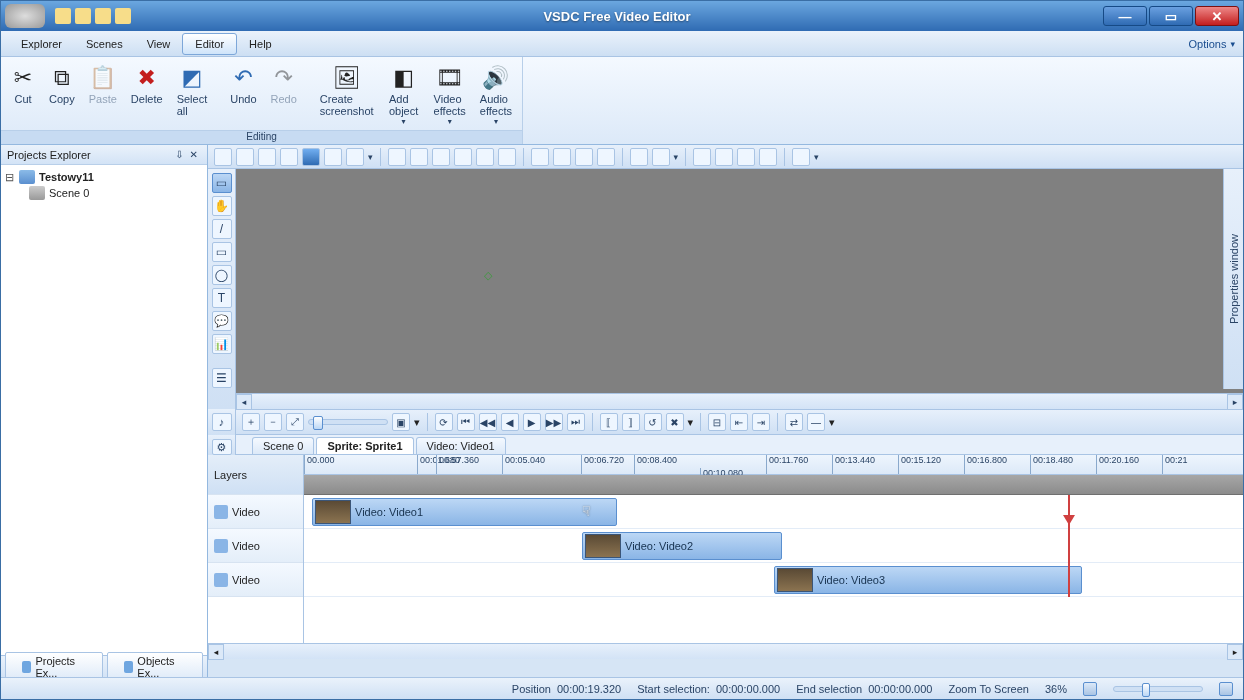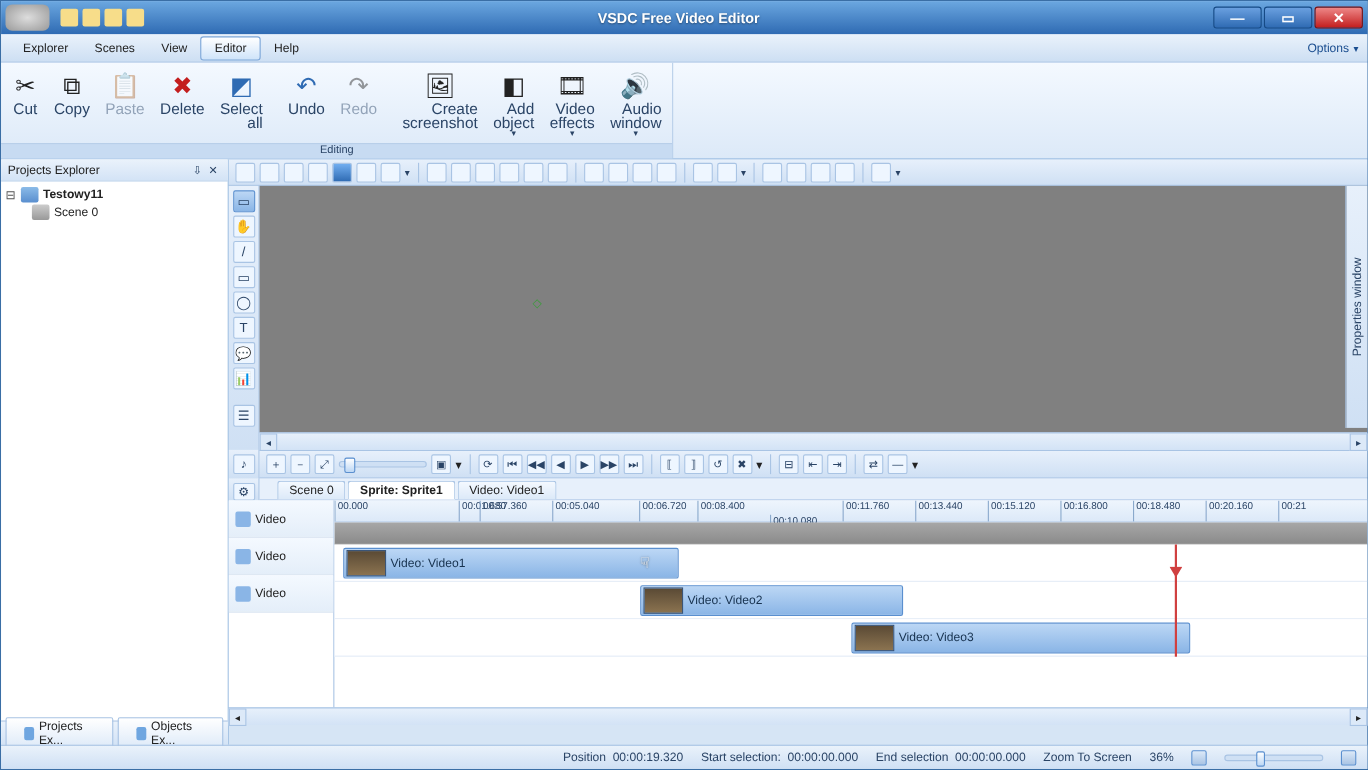--- a/index.html
+++ b/index.html
@@ -25,21 +25,21 @@
 .menubar .options .caret{ color:#1a4d8f; font-size:9px;}
 
 
 .ribbon { height: 88px; background: linear-gradient(#f4f9ff,#dce9f8); display:flex; border-bottom:1px solid #94b8df;}
 .ribbon-group{ display:flex; flex-direction:column; border-right:1px solid #b8cfe9; position:relative;}
 .ribbon-row{ display:flex; align-items:flex-start; padding:4px 4px 0 4px; gap:2px; flex:1;}
 .rbtn { display:flex; flex-direction:column; align-items:center; justify-content:flex-start; min-width:44px; padding:4px 6px; border-radius:3px; cursor:pointer;}
 .rbtn.small{min-width:36px;}
 .rbtn.wide{min-width:62px;}
 .rbtn .ico { font-size:22px; height:26px; display:flex; align-items:center; justify-content:center; }
-.rbtn .lbl { font-size:14px; text-align:right; line-height:12px; color:#2a4466; margin-top:2px;}
+.rbtn .lbl { font-size:11px; text-align:left; line-height:12px; color:#2a4466; margin-top:2px;}
 .rbtn.disabled{ opacity:.45;}
 .ribbon-title{ height:16px; font-size:10px; text-align:center; background:#c7dbf2; color:#2a4466; border-top:1px solid #b8cfe9;}
 .dd-caret{ font-size:8px; color:#2a4466;}
 
 
 .main { flex:1; display:flex; min-height:0;}
 
 
 .explorer { width:207px; background:#fff; border-right:1px solid #94b8df; display:flex; flex-direction:column;}
 .explorer .hdr { height:20px; background:linear-gradient(#eaf2fb,#d3e3f6); display:flex; align-items:center; padding:0 6px; border-bottom:1px solid #b8cfe9; font-size:11px;}
@@ -215,21 +215,21 @@
           </div>
         <div class="rbtn">
             <span class="ico">🎞</span>
             <span class="lbl" style="white-space:pre;">Video
 effects</span>
             <span class="dd-caret">▾</span>
           </div>
         <div class="rbtn">
             <span class="ico">🔊</span>
             <span class="lbl" style="white-space:pre;">Audio
-window</span>
+effects</span>
             <span class="dd-caret">▾</span>
           </div>
       </div>
       <div class="ribbon-title">Editing</div>
     </div>
   </div>
 
   <div class="main">
 
     <div class="explorer">
@@ -370,20 +370,23 @@
         </div>
         <div class="tl-tabs" style="flex:1;">
           <div class="tl-tab">Scene 0</div>
           <div class="tl-tab active">Sprite: Sprite1</div>
           <div class="tl-tab">Video: Video1</div>
         </div>
       </div>
 
       <div class="timeline">
         <div class="tl-left">
+          <div class="row hdr">
+            <span>Layers</span>
+          </div>
           <div class="row">
               <span class="lico"></span>
               <span>Video</span>
             </div>
           <div class="row">
               <span class="lico"></span>
               <span>Video</span>
             </div>
           <div class="row">
               <span class="lico"></span>
@@ -412,21 +415,21 @@
           </div>
           <div class="tracks">
             <div class="track">
               <div class="clip" style="left:8px; width:305px;">
                 <span class="thumb"></span>
                 <span>Video: Video1</span>
               </div>
               <span class="cursor-hand" style="left:278px; top:8px;">☟</span>
             </div>
             <div class="track">
-              <div class="clip" style="left:278px; width:239px;">
+              <div class="clip" style="left:278px; width:200px;">
                 <span class="thumb"></span>
                 <span>Video: Video2</span>
               </div>
             </div>
             <div class="track">
               <div class="clip" style="left:470px; width:308px;">
                 <span class="thumb"></span>
                 <span>Video: Video3</span>
               </div>
             </div>

